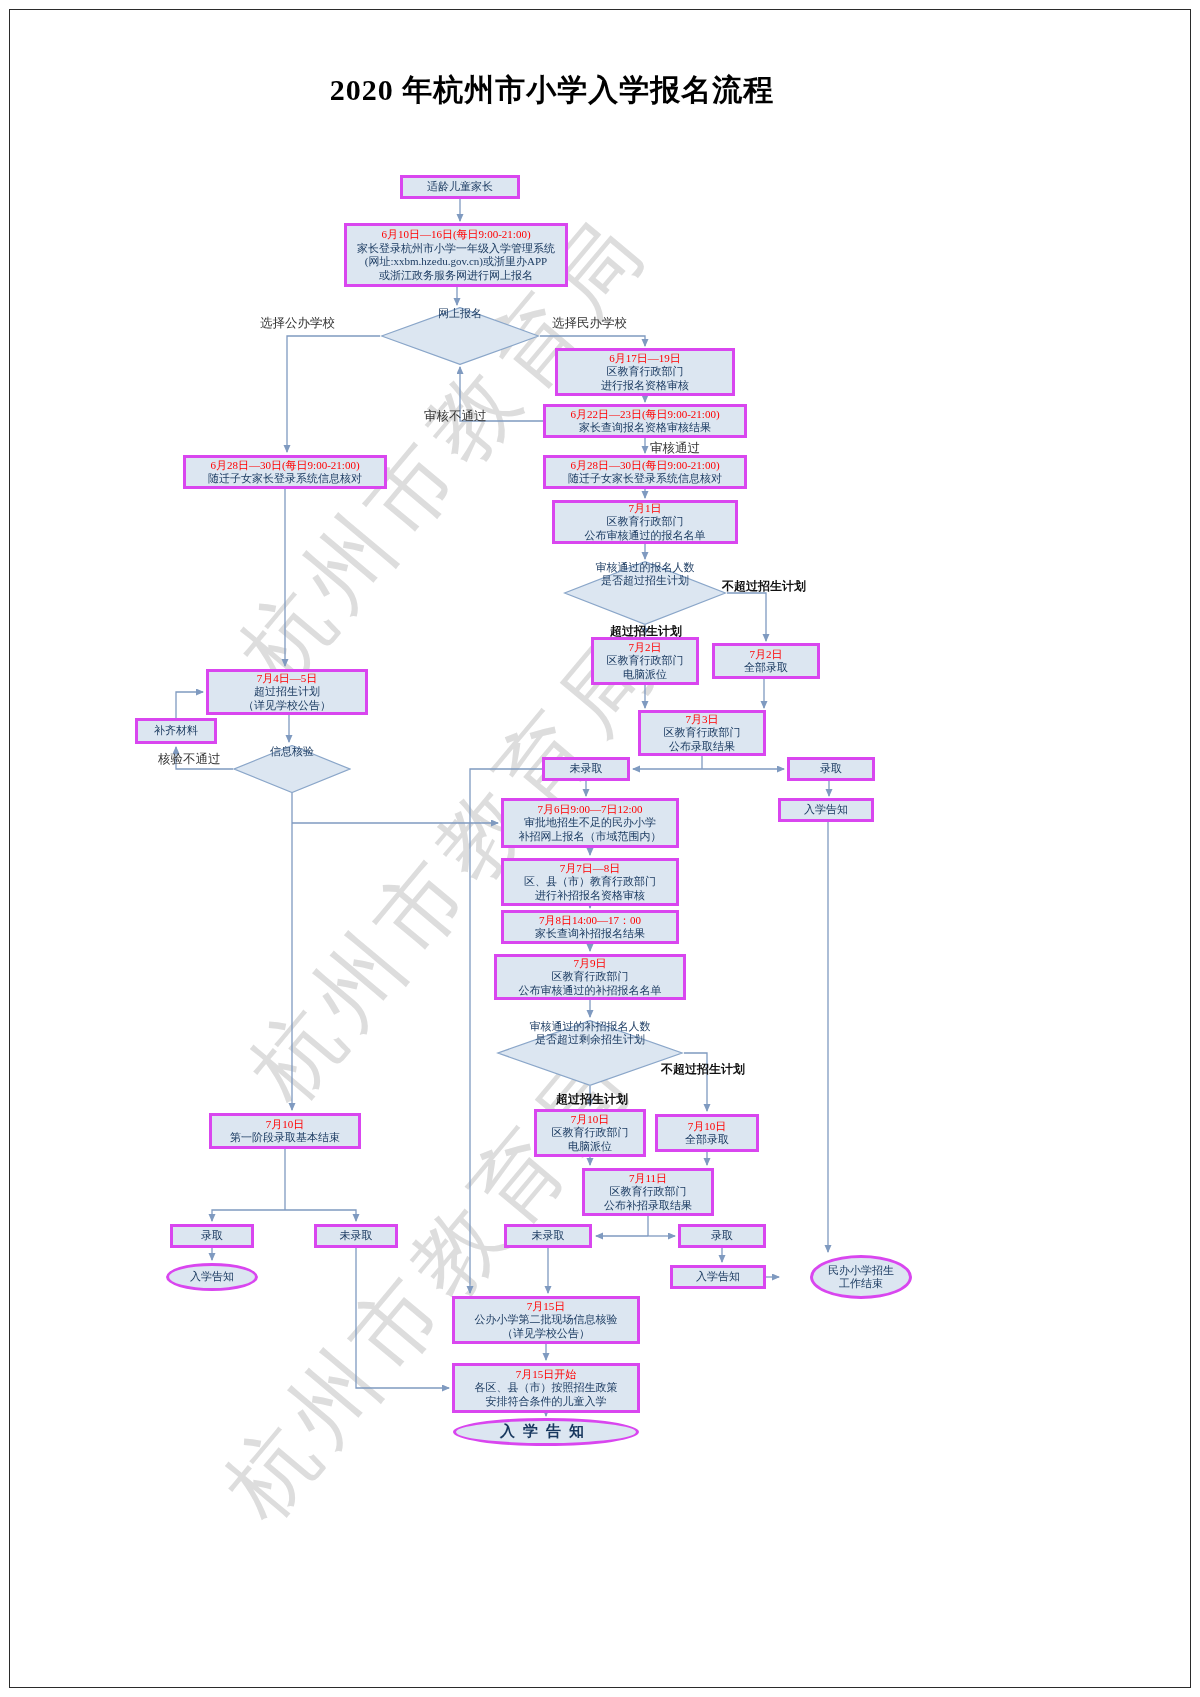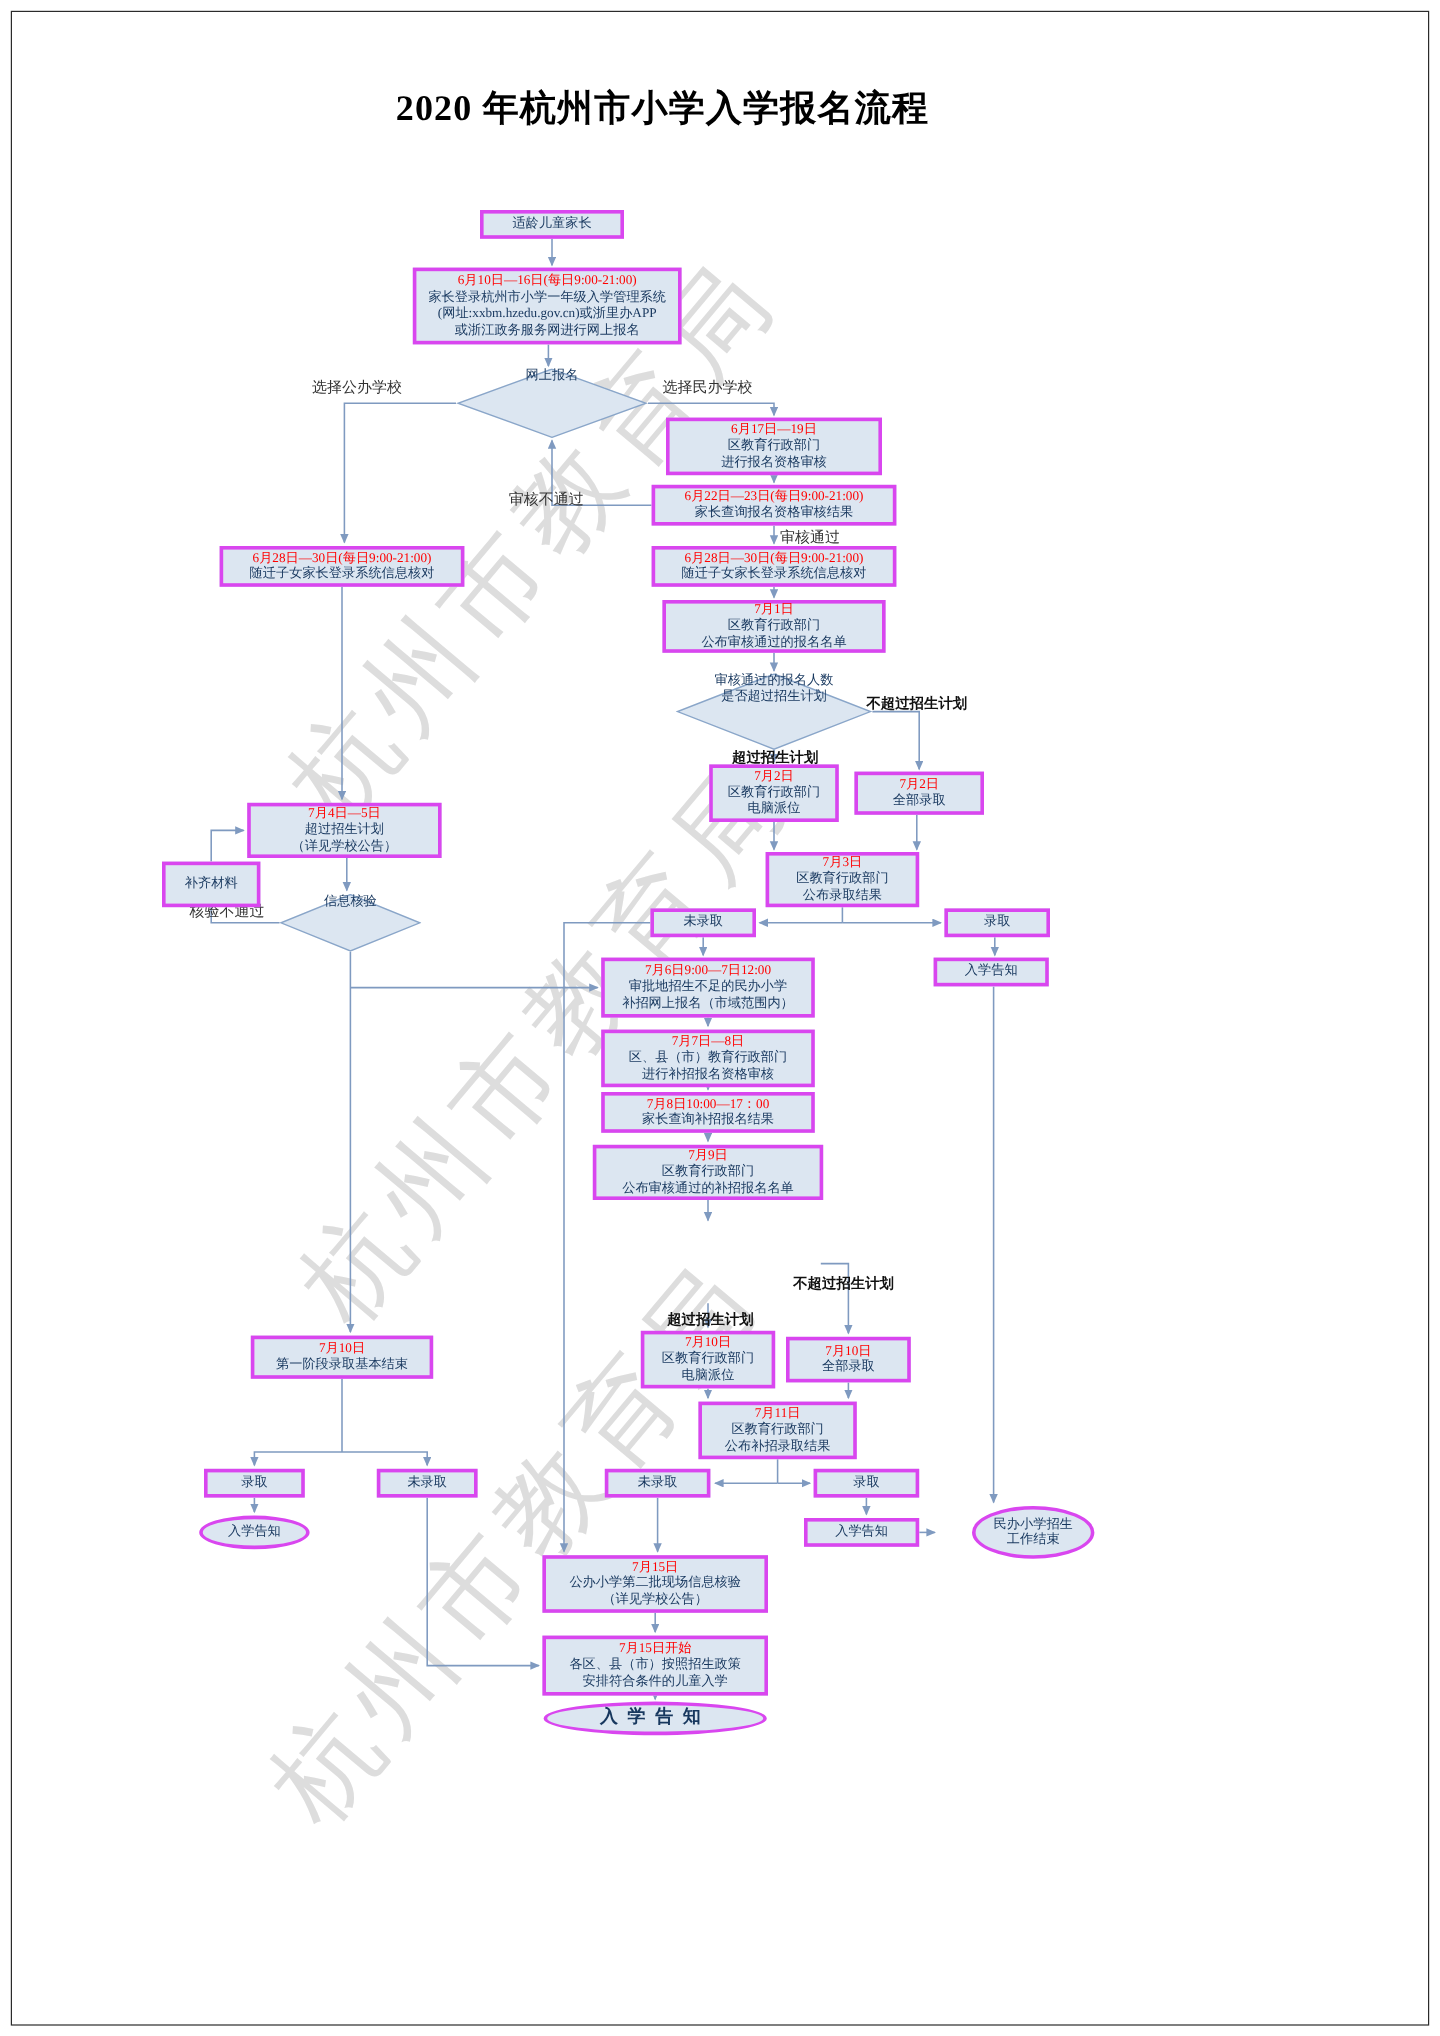--- a/index.html
+++ b/index.html
@@ -207,21 +207,21 @@
     <span class="ln red">6月28日—30日(每日9:00-21:00)</span>
     <span class="ln">随迁子女家长登录系统信息核对</span>
   </div>
 
   <div class="node" style="left:206px;top:669px;width:162px;height:46px">
     <span class="ln red">7月4日—5日</span>
     <span class="ln">超过招生计划</span>
     <span class="ln">（详见学校公告）</span>
   </div>
 
-  <div class="node" style="left:135px;top:718px;width:82px;height:38px">
+  <div class="node" style="left:135px;top:718px;width:82px;height:26px">
     <span class="ln">补齐材料</span>
   </div>
 
   <div class="dia" style="left:233px;top:745px;width:118px;height:48px">
     <svg viewBox="0 0 100 100" preserveAspectRatio="none">
         <polygon points="50,1 99,50 50,99 1,50" vector-effect="non-scaling-stroke"></polygon>
       </svg>
     <div class="dtext">
         <span class="ln">信息核验</span>
       </div>
@@ -233,30 +233,39 @@
     <span class="ln">补招网上报名（市域范围内）</span>
   </div>
 
   <div class="node" style="left:501px;top:858px;width:178px;height:48px">
     <span class="ln red">7月7日—8日</span>
     <span class="ln">区、县（市）教育行政部门</span>
     <span class="ln">进行补招报名资格审核</span>
   </div>
 
   <div class="node" style="left:501px;top:910px;width:178px;height:34px">
-    <span class="ln red">7月8日10:00—17：00</span>
+    <span class="ln red">7月8日14:00—17：00</span>
     <span class="ln">家长查询补招报名结果</span>
   </div>
 
   <div class="node" style="left:494px;top:954px;width:192px;height:46px">
     <span class="ln red">7月9日</span>
     <span class="ln">区教育行政部门</span>
     <span class="ln">公布审核通过的补招报名名单</span>
   </div>
 
+  <div class="dia" style="left:496px;top:1020px;width:188px;height:66px">
+    <svg viewBox="0 0 100 100" preserveAspectRatio="none">
+        <polygon points="50,1 99,50 50,99 1,50" vector-effect="non-scaling-stroke"></polygon>
+      </svg>
+    <div class="dtext">
+      <span class="ln">审核通过的补招报名人数</span>
+      <span class="ln">是否超过剩余招生计划</span>
+    </div>
+  </div>
 
   <div class="node" style="left:534px;top:1109px;width:112px;height:48px">
     <span class="ln red">7月10日</span>
     <span class="ln">区教育行政部门</span>
     <span class="ln">电脑派位</span>
   </div>
 
   <div class="node" style="left:655px;top:1114px;width:104px;height:38px">
     <span class="ln red">7月10日</span>
     <span class="ln">全部录取</span>

